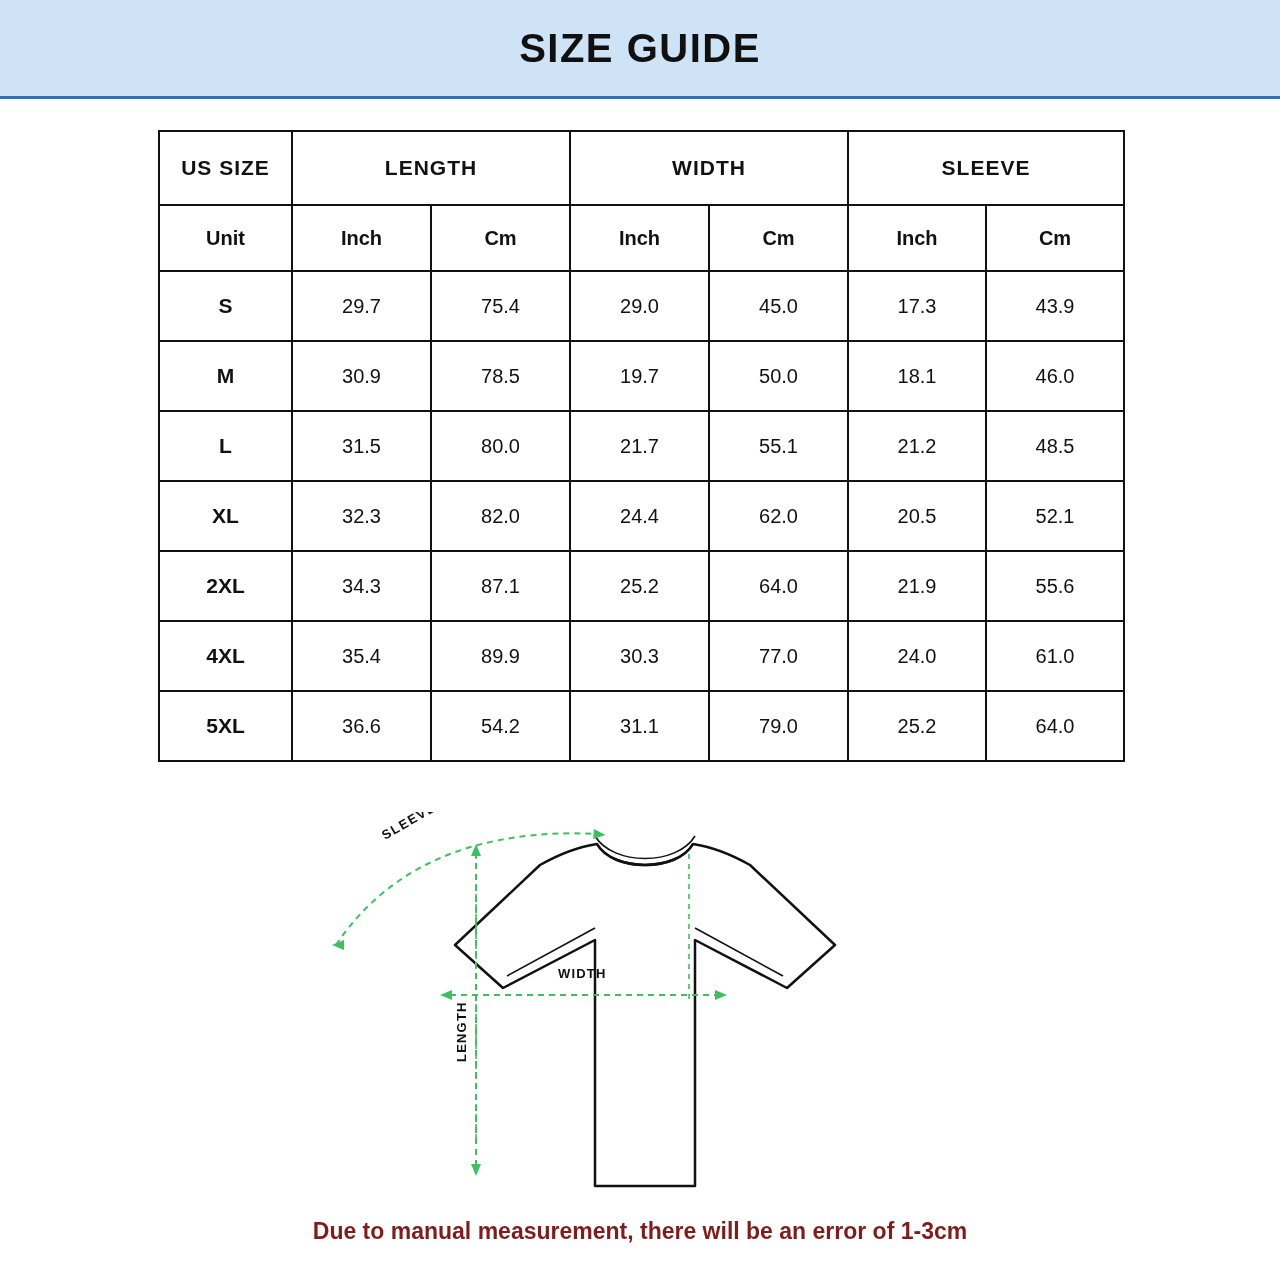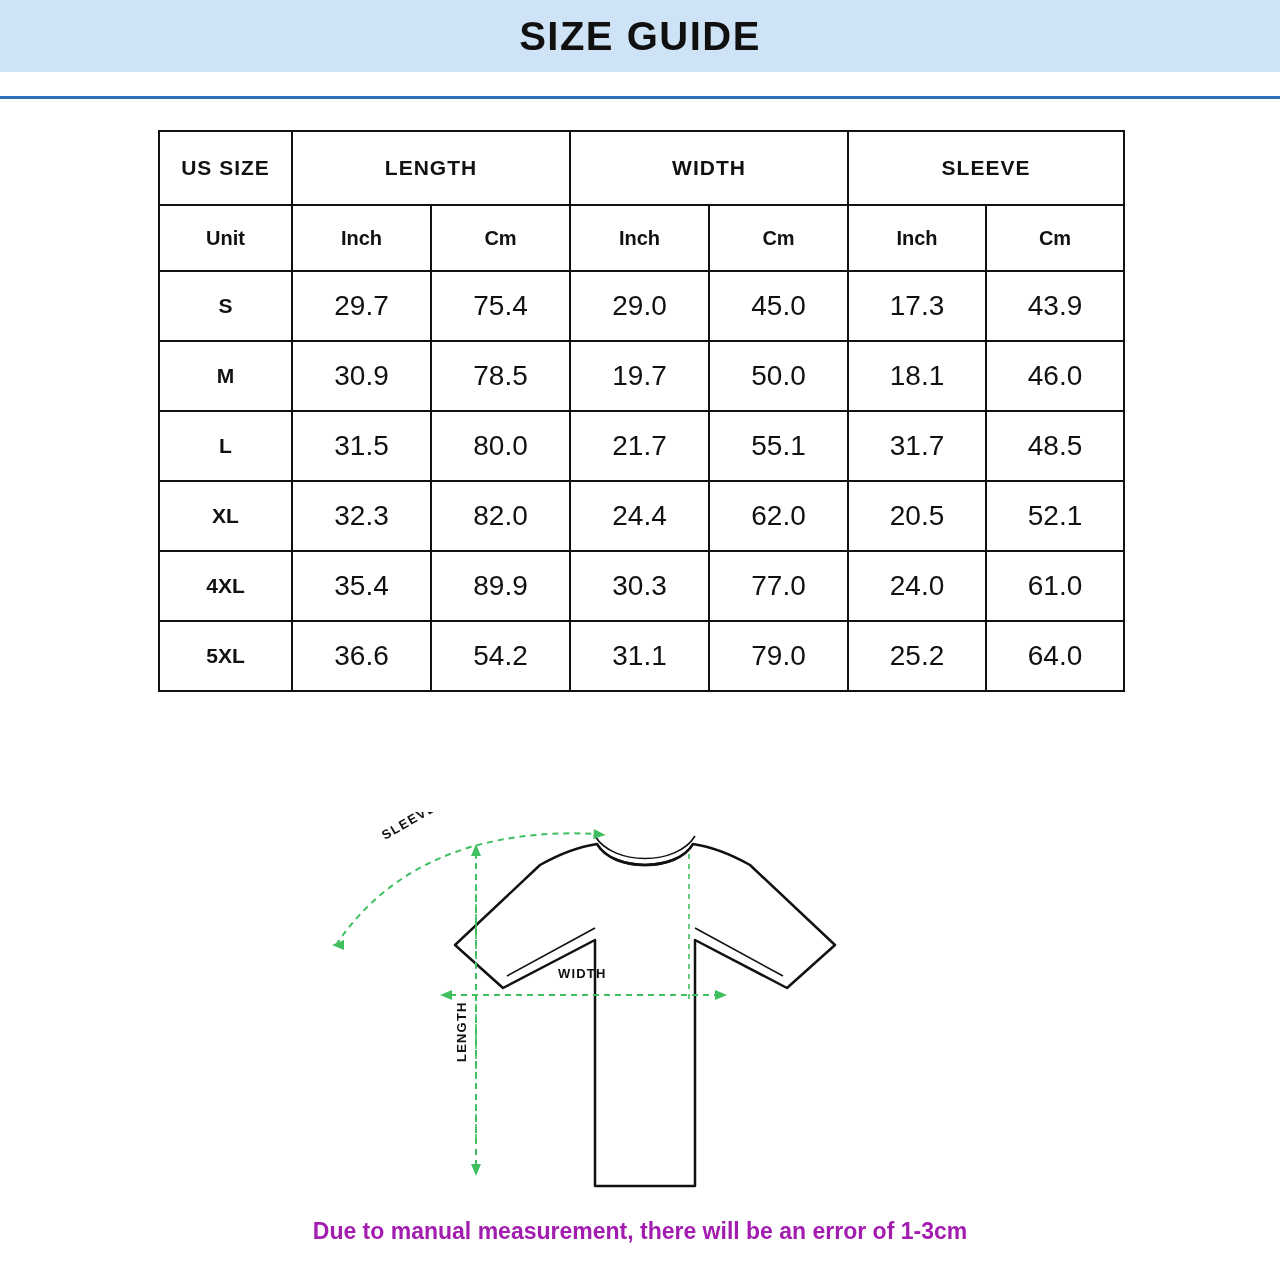--- a/index.html
+++ b/index.html
@@ -20,21 +20,21 @@
     width: 1280px;
     height: 1280px;
   }
 
   
   .header-band {
     position: absolute;
     top: 0;
     left: 0;
     width: 1280px;
-    height: 72px;
+    height: 96px;
     background: #cfe3f7;
     display: flex;
     align-items: center;
     justify-content: center;
   }
   .header-band .title {
     font-size: 40px;
     font-weight: bold;
     letter-spacing: 1.5px;
     color: #101010;
@@ -85,21 +85,21 @@
     height: 62px;
     font-size: 20px;
     font-weight: bold;
   }
   tr.unit-row td.unit-label {
     font-size: 20px;
     font-weight: bold;
   }
   tr.data-row td {
     height: 66px;
-    font-size: 28px;
+    font-size: 20px;
   }
   tr.data-row td.size-label {
     font-weight: bold;
     font-size: 21px;
   }
 
   
   .diagram {
     position: absolute;
     top: 812px;
@@ -119,21 +119,21 @@
 
   
   .footer-note {
     position: absolute;
     top: 1218px;
     left: 0;
     width: 1280px;
     text-align: center;
     font-size: 23px;
     font-weight: bold;
-    color: #a21caf;
+    color: #7f1d1d;
     font-family: "Liberation Sans", sans-serif;
   }
 </style>
 </head>
 <body>
 
 <div class="page">
 
   <div class="header-band">
     <div class="title">SIZE GUIDE</div>
@@ -189,34 +189,43 @@
           <td>18.1</td>
           <td>46.0</td>
         </tr>
 
         <tr class="data-row">
           <td class="size-label">L</td>
           <td>31.5</td>
           <td>80.0</td>
           <td>21.7</td>
           <td>55.1</td>
-          <td>31.7</td>
+          <td>21.2</td>
           <td>48.5</td>
         </tr>
 
         <tr class="data-row">
           <td class="size-label">XL</td>
           <td>32.3</td>
           <td>82.0</td>
           <td>24.4</td>
           <td>62.0</td>
           <td>20.5</td>
           <td>52.1</td>
         </tr>
 
+        <tr class="data-row">
+          <td class="size-label">2XL</td>
+          <td>34.3</td>
+          <td>87.1</td>
+          <td>25.2</td>
+          <td>64.0</td>
+          <td>21.9</td>
+          <td>55.6</td>
+        </tr>
 
 
         <tr class="data-row">
           <td class="size-label">4XL</td>
           <td>35.4</td>
           <td>89.9</td>
           <td>30.3</td>
           <td>77.0</td>
           <td>24.0</td>
           <td>61.0</td>

